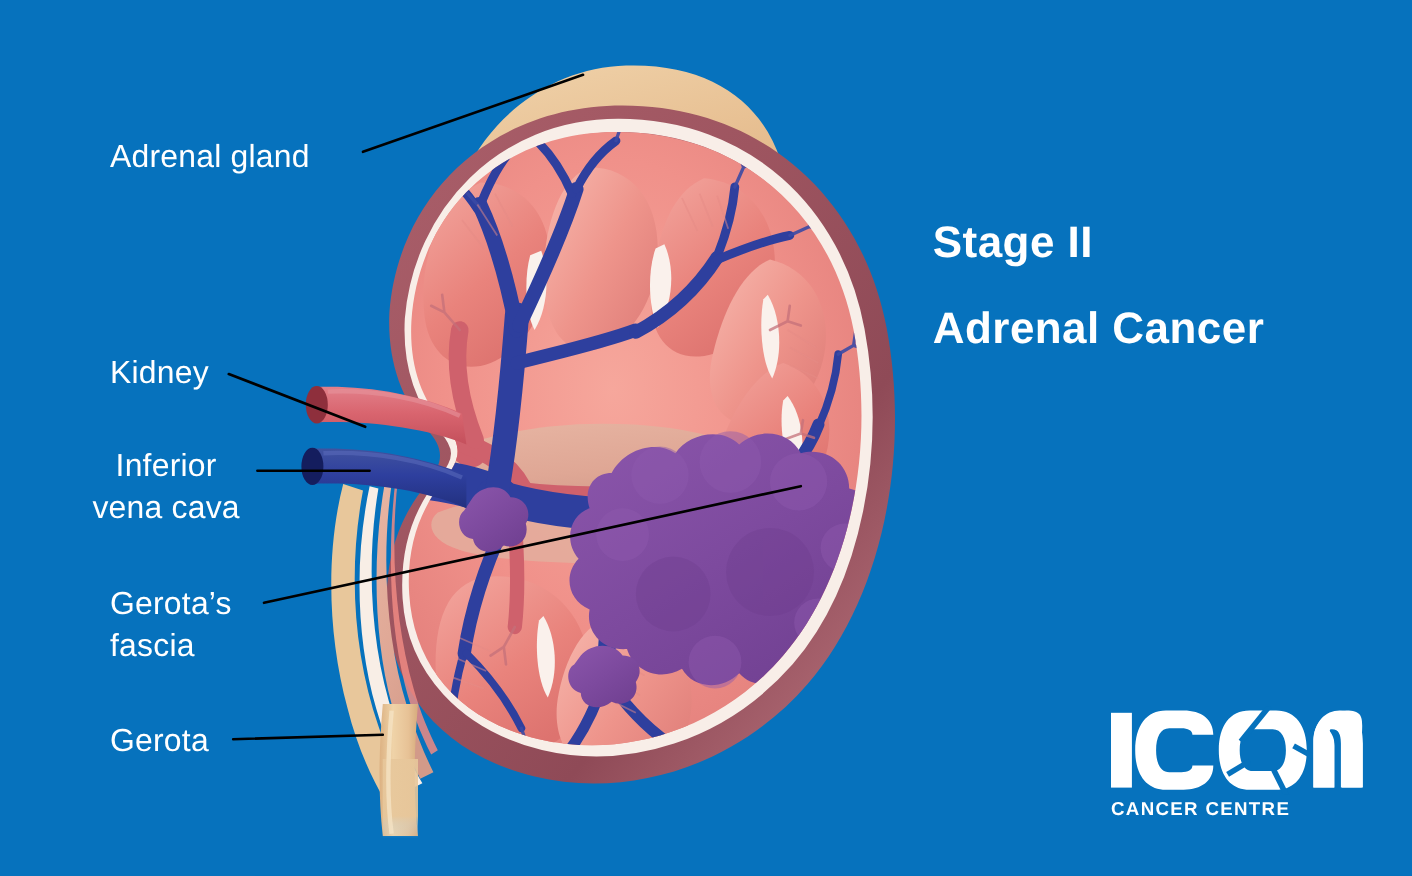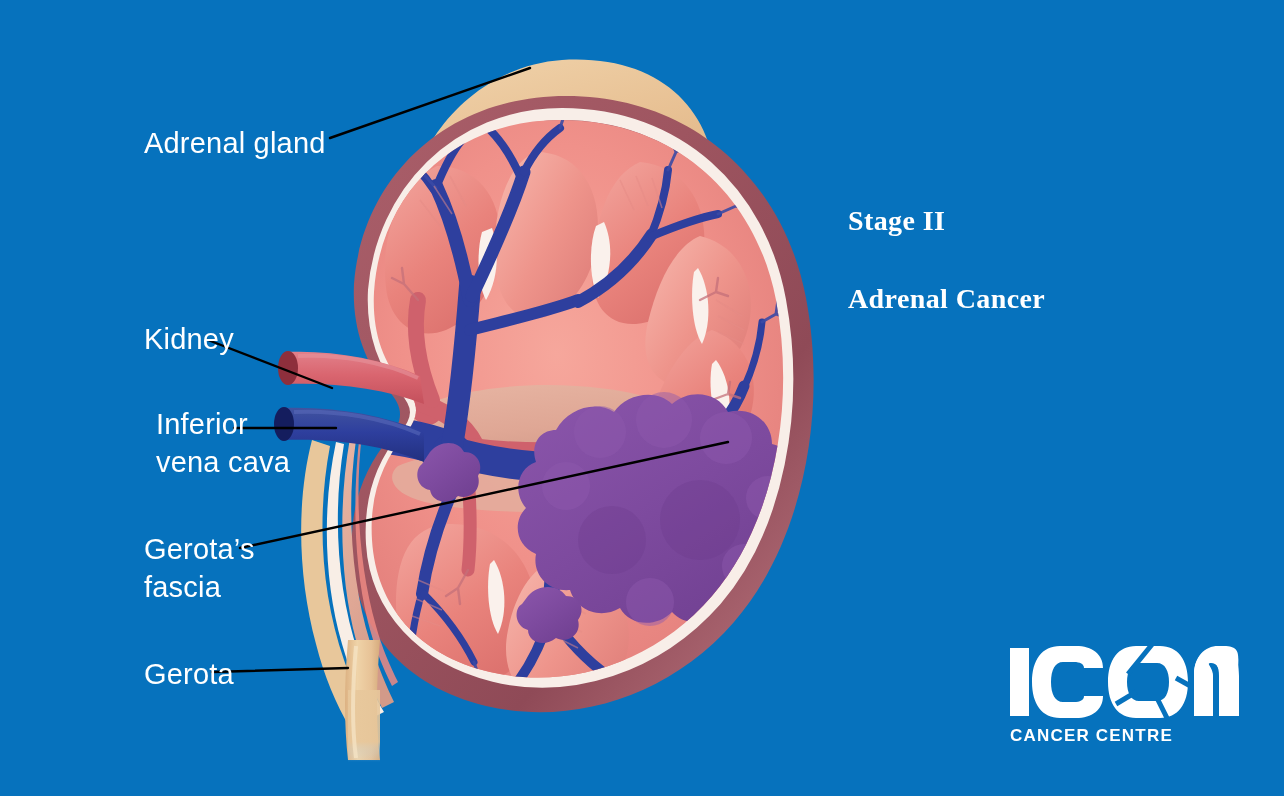--- a/index.html
+++ b/index.html
@@ -31,37 +31,36 @@
   .callout-label {
     position: absolute;
     color: #ffffff;
     font-family: "Liberation Sans", sans-serif;
     font-weight: 400;
     font-size: 29px;
     line-height: 38px;
     letter-spacing: 0.2px;
     white-space: pre-line;
     user-select: none;
-    margin-left: 44px;
   }
   #label-adrenal  { left: 100px; top: 124px; }
   #label-aorta    { left: 100px; top: 320px; }
-  #label-ivc      { left: 112px; top: 405px; }
+  #label-ivc      { left: 84px; top: 405px; text-align: center; }
   #label-gerota   { left: 100px; top: 530px; }
   #label-ureter   { left: 100px; top: 655px; }
 
   
   #headline {
     position: absolute;
     left: 848px;
     top: 182px;
     color: #ffffff;
-    font-family: Liberation Serif, serif;
+    font-family: Liberation Sans, sans-serif;
     font-weight: 700;
-    font-size: 28px;
+    font-size: 40px;
     line-height: 78px;
     letter-spacing: 0.4px;
     user-select: none;
   }
   #headline .hl-line { display: block; white-space: nowrap; }
 
   
   #logo {
     position: absolute;
     left: 1008px;

